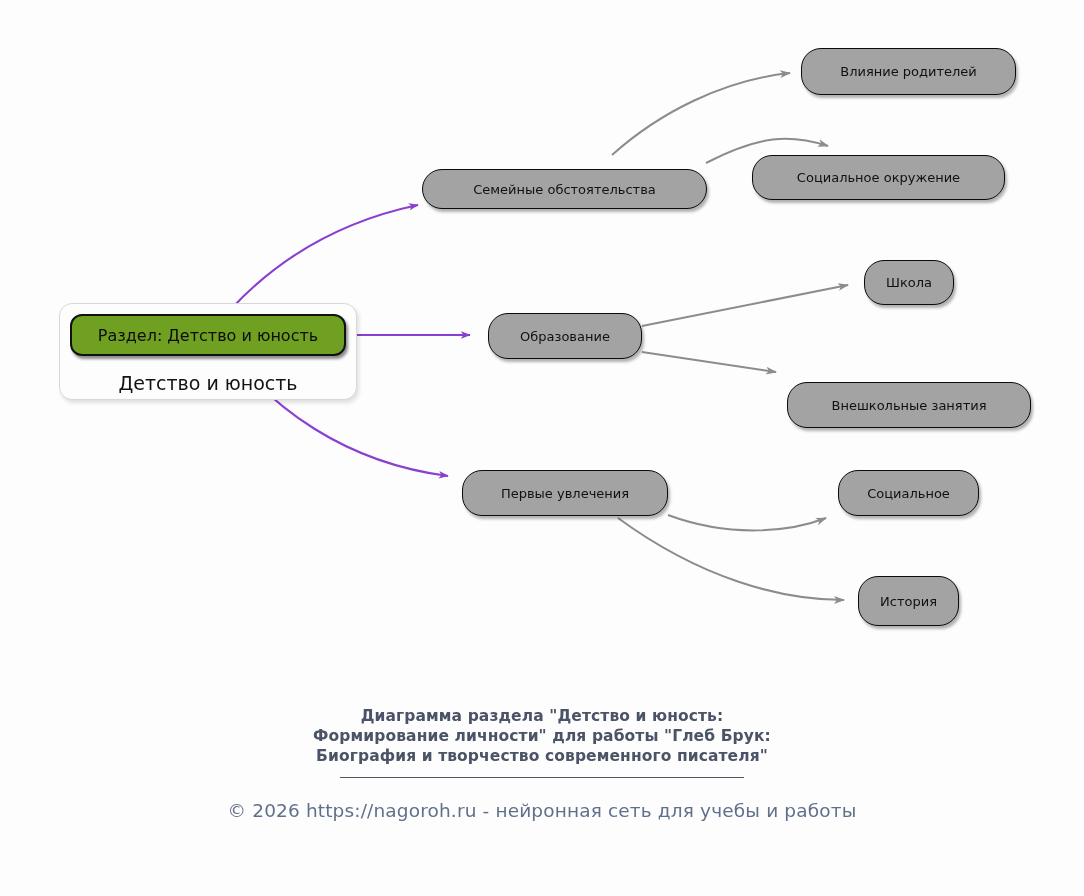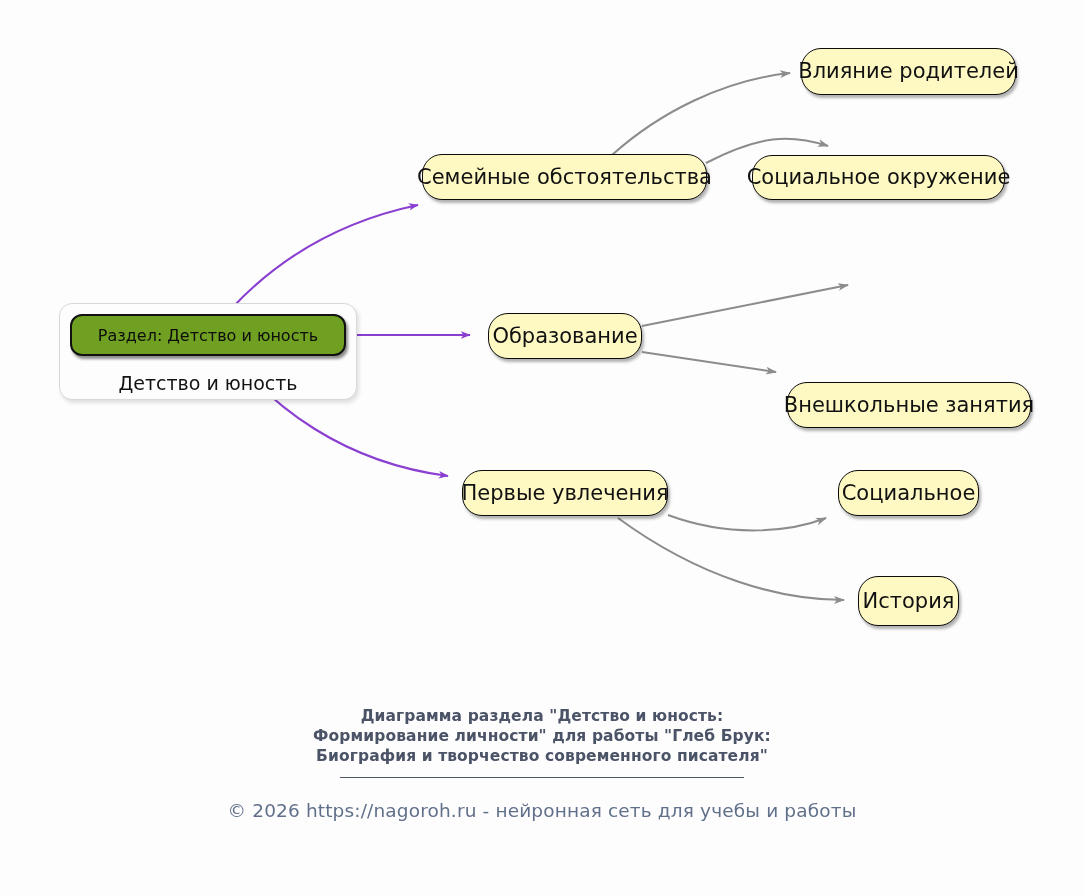--- a/index.html
+++ b/index.html
@@ -21,25 +21,25 @@
     width: 1084px;
     height: 896px;
   }
   
   .node {
     position: absolute;
     box-sizing: border-box;
     display: flex;
     align-items: center;
     justify-content: center;
-    background: #fef9c3;
+    background: #a3a3a3;
     border: 1.6px solid #0b0b0b;
     border-radius: 20px;
     color: #111111;
-    font-size: 21px;
+    font-size: 13px;
     line-height: 1;
     white-space: nowrap;
     box-shadow: 2px 3px 3px rgba(0,0,0,0.30);
     z-index: 3;
   }
   
   .root-wrap {
     position: absolute;
     box-sizing: border-box;
     background: #fdfdfe;
@@ -139,40 +139,43 @@
   <div class="root-wrap" style="left:59px; top:303px; width:298px; height:97px;"></div>
 
   <div class="root-chip" style="left:70px; top:314px; width:276px; height:42px;">
     <span>Раздел: Детство и юность</span>
   </div>
 
   <div class="root-sub" style="left:70px; top:368px; width:276px; height:30px;">
     <span>Детство и юность</span>
   </div>
 
-  <div class="node" style="left:422px; top:154px; width:285px; height:46px;">
+  <div class="node" style="left:422px; top:169px; width:285px; height:40px;">
     <span>Семейные обстоятельства</span>
   </div>
 
   <div class="node" style="left:488px; top:313px; width:154px; height:46px;text-align:center;">
     <span>Образование</span>
   </div>
 
   <div class="node" style="left:462px; top:470px; width:206px; height:46px;">
     <span>Первые увлечения</span>
   </div>
 
   <div class="node" style="left:801px; top:48px; width:215px; height:47px;">
     <span>Влияние родителей</span>
   </div>
 
   <div class="node" style="left:752px; top:155px; width:253px; height:45px;">
     <span>Социальное окружение</span>
   </div>
 
+  <div class="node" style="left:864px; top:260px; width:90px; height:45px;">
+    <span>Школа</span>
+  </div>
 
   <div class="node" style="left:787px; top:366px; width:244px; height:46px;margin-top:16px;">
     <span>Внешкольные занятия</span>
   </div>
 
   <div class="node" style="left:838px; top:470px; width:141px; height:46px;">
     <span>Социальное</span>
   </div>
 
   <div class="node" style="left:858px; top:576px; width:101px; height:50px;">

